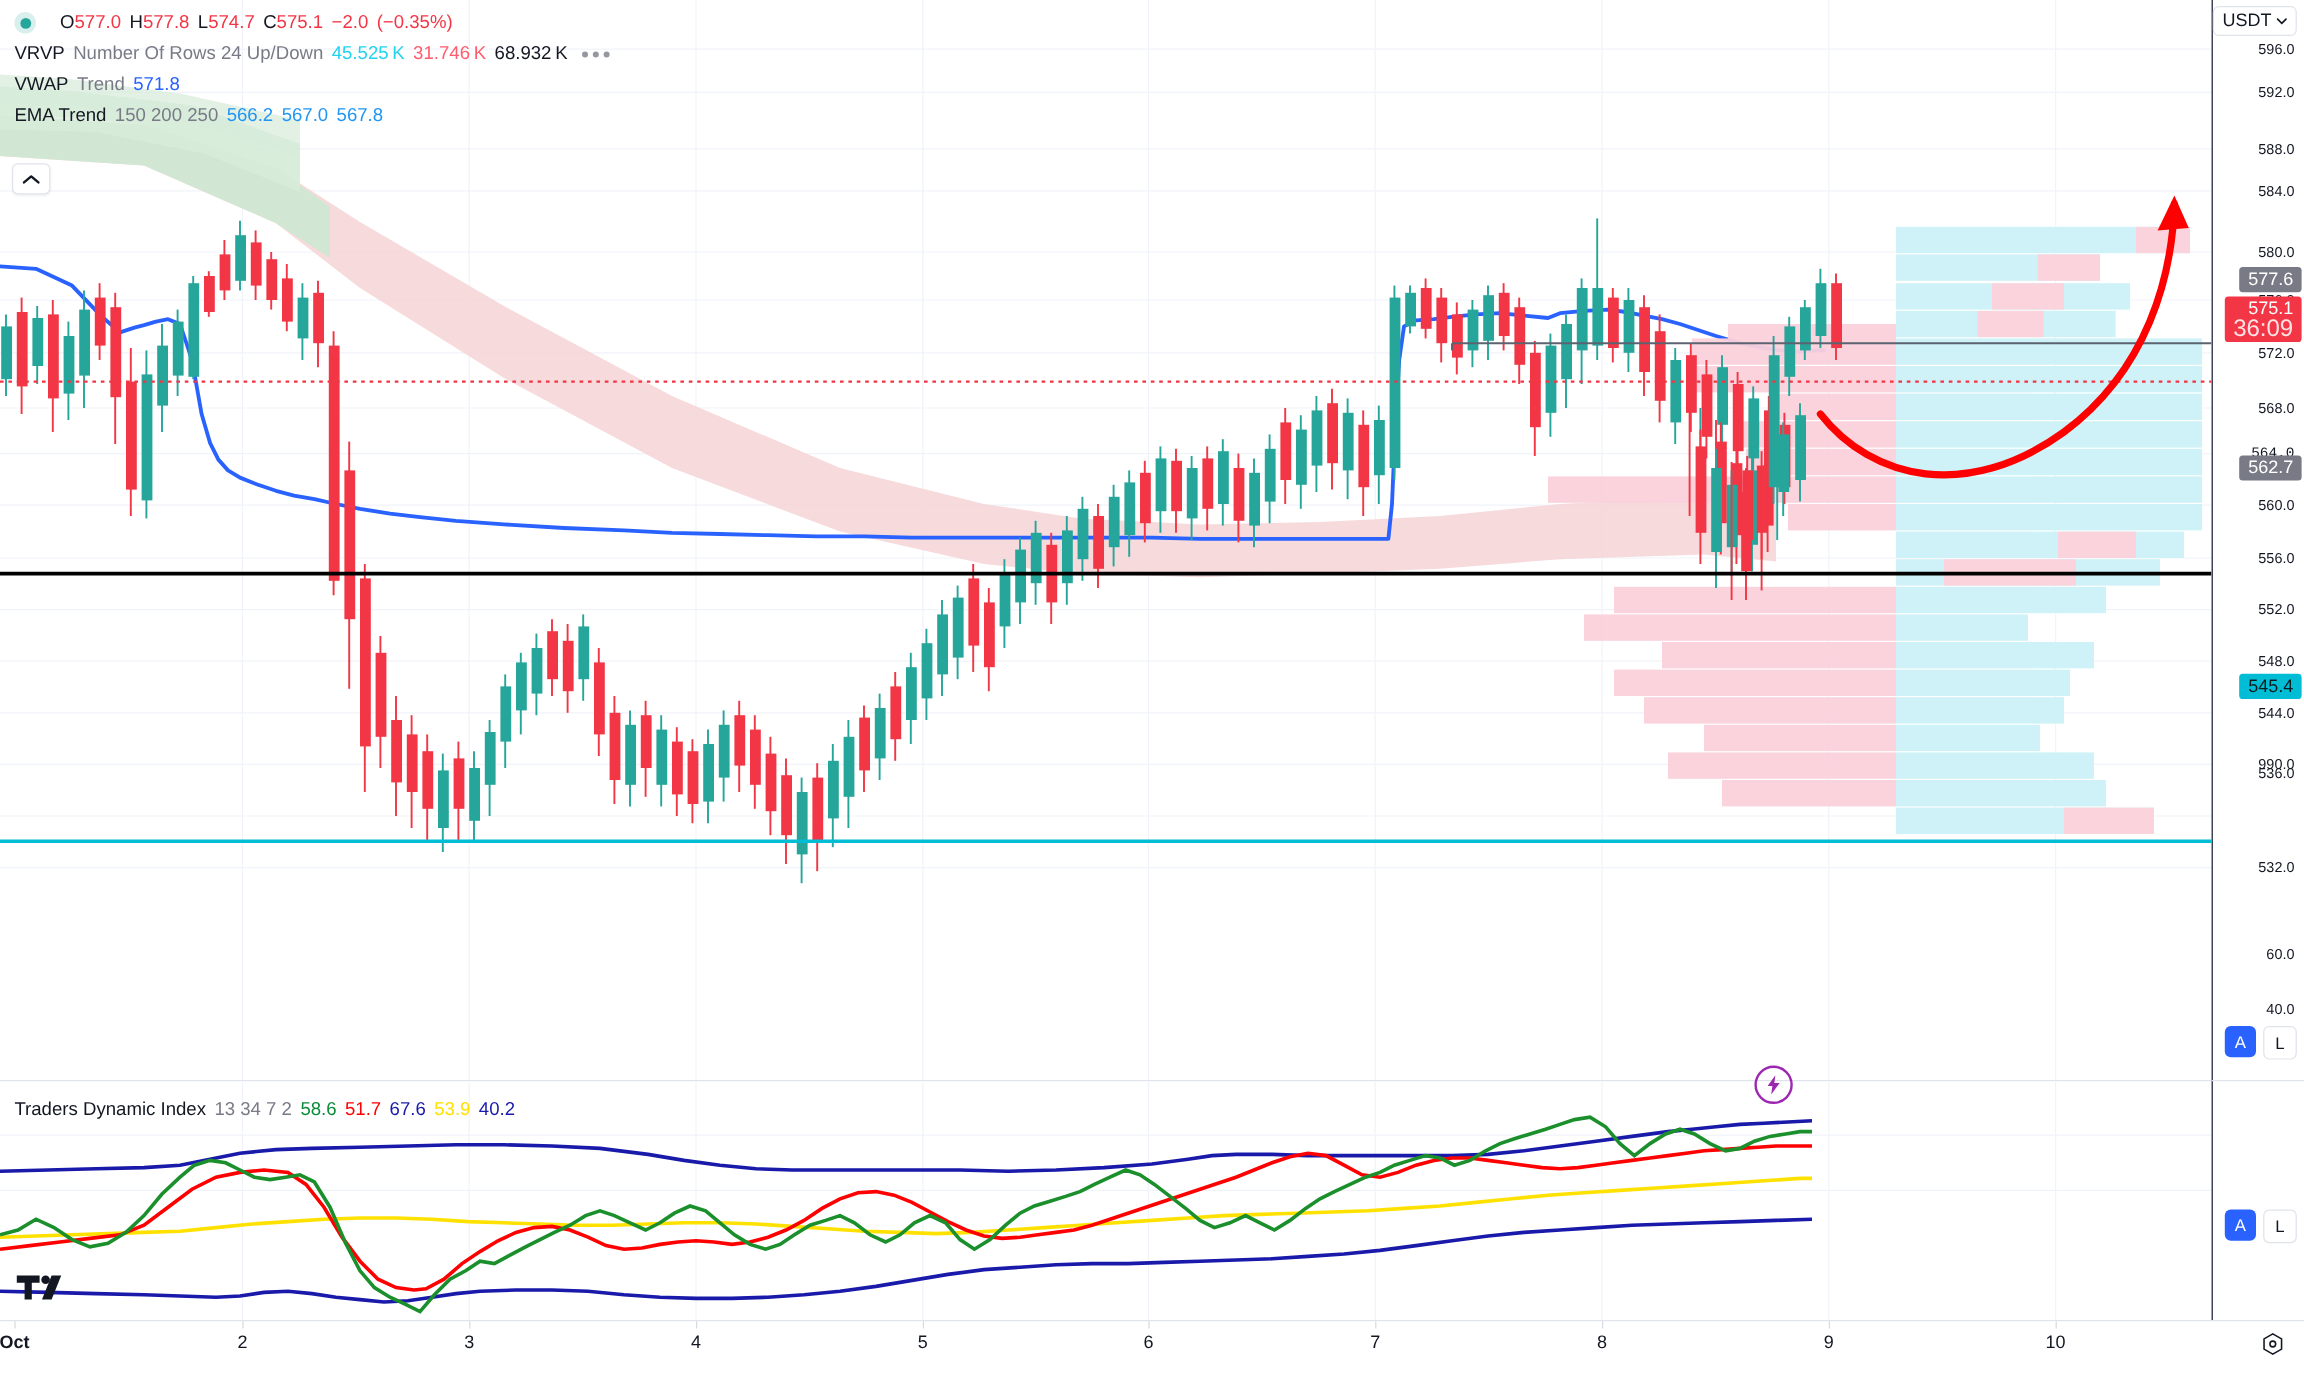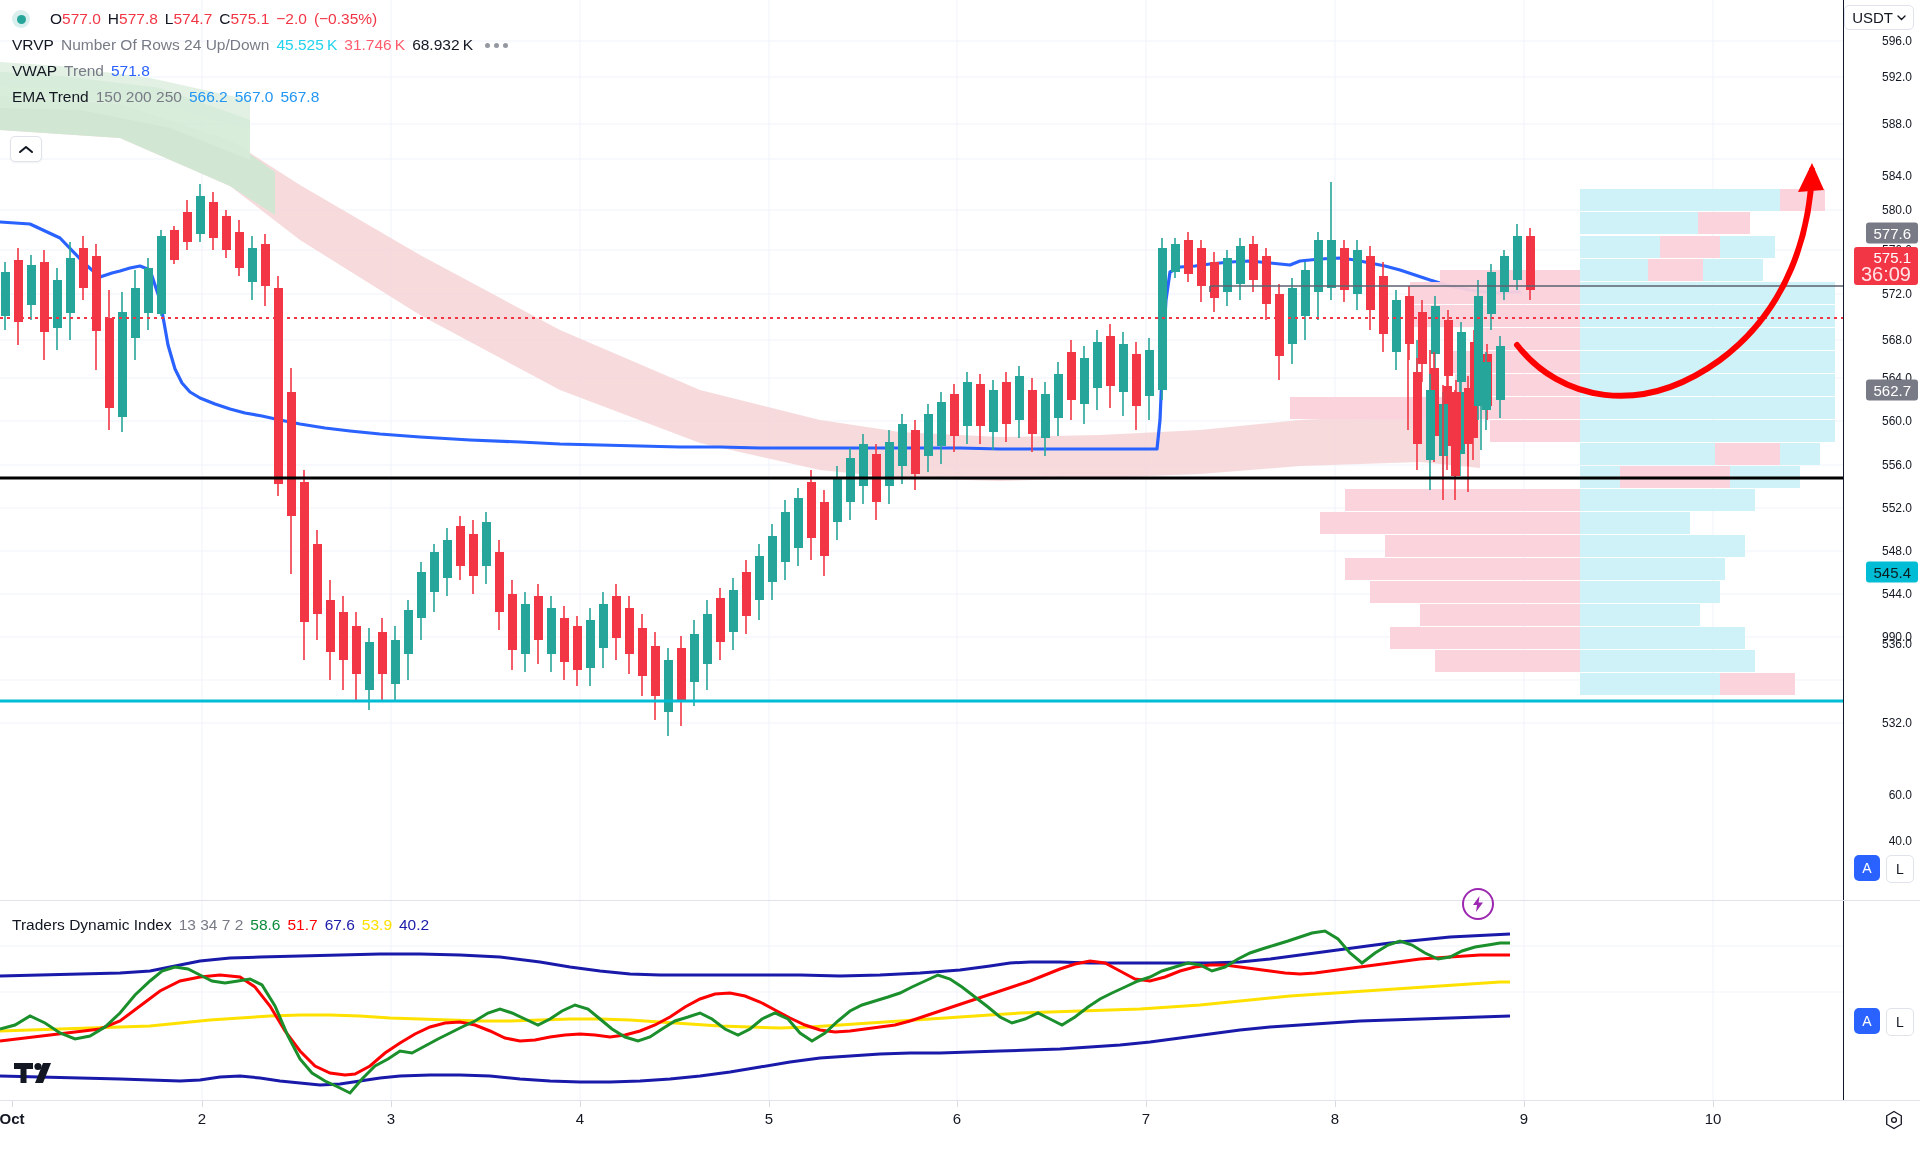--- a/index.html
+++ b/index.html
@@ -590,26 +590,26 @@
       <span>USDT</span>
       <svg width="9" height="6" viewBox="0 0 9 6">
         <path d="M1 1 L4.5 4.5 L8 1" fill="none" stroke="#131722" stroke-width="1.4" stroke-linecap="round"></path>
       </svg>
     </div>
 
     <div id="ticksHost">
         <div class="p-tick" style="top: 41px;">596.0</div>
         <div class="p-tick" style="top: 77px;">592.0</div>
         <div class="p-tick" style="top: 124px;">588.0</div>
-        <div class="p-tick" style="top: 176px;">584.0</div>
+        <div class="p-tick" style="top: 159px;">584.0</div>
         <div class="p-tick" style="top: 210px;">580.0</div>
         <div class="p-tick" style="top: 250px;">576.0</div>
         <div class="p-tick" style="top: 294px;">572.0</div>
         <div class="p-tick" style="top: 340px;">568.0</div>
-        <div class="p-tick" style="top: 378px;">564.0</div>
+        <div class="p-tick" style="top: 378px; font-family: Liberation Mono, monospace;">564.0</div>
         <div class="p-tick" style="top: 421px;">560.0</div>
         <div class="p-tick" style="top: 465px;">556.0</div>
         <div class="p-tick" style="top: 508px;">552.0</div>
         <div class="p-tick" style="top: 551px;">548.0</div>
         <div class="p-tick" style="top: 594px;">544.0</div>
         <div class="p-tick" style="top: 637px;">990.0</div>
         <div class="p-tick" style="top: 644px;">536.0</div>
         <div class="p-tick" style="top: 723px;">532.0</div>
       </div>
     <div id="badgeHost">

